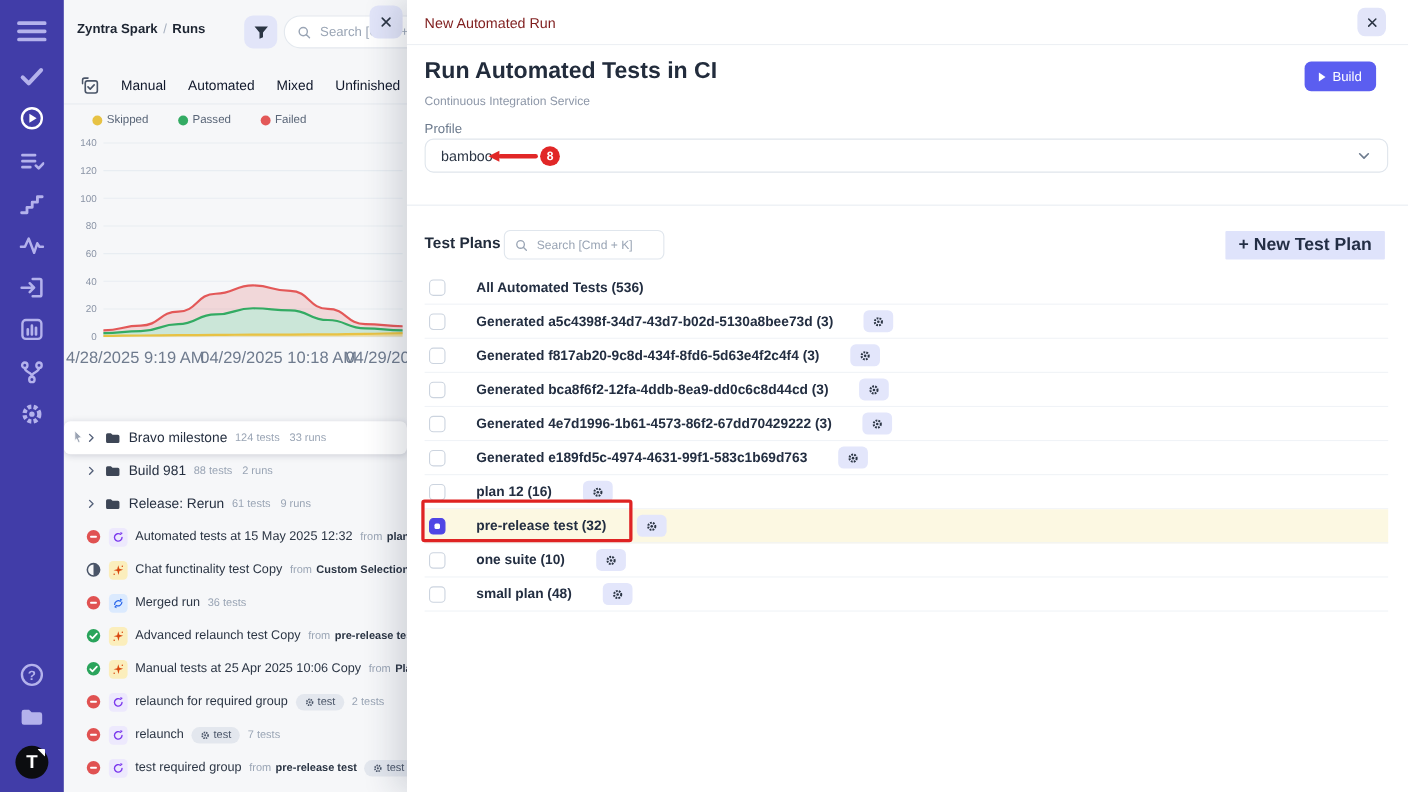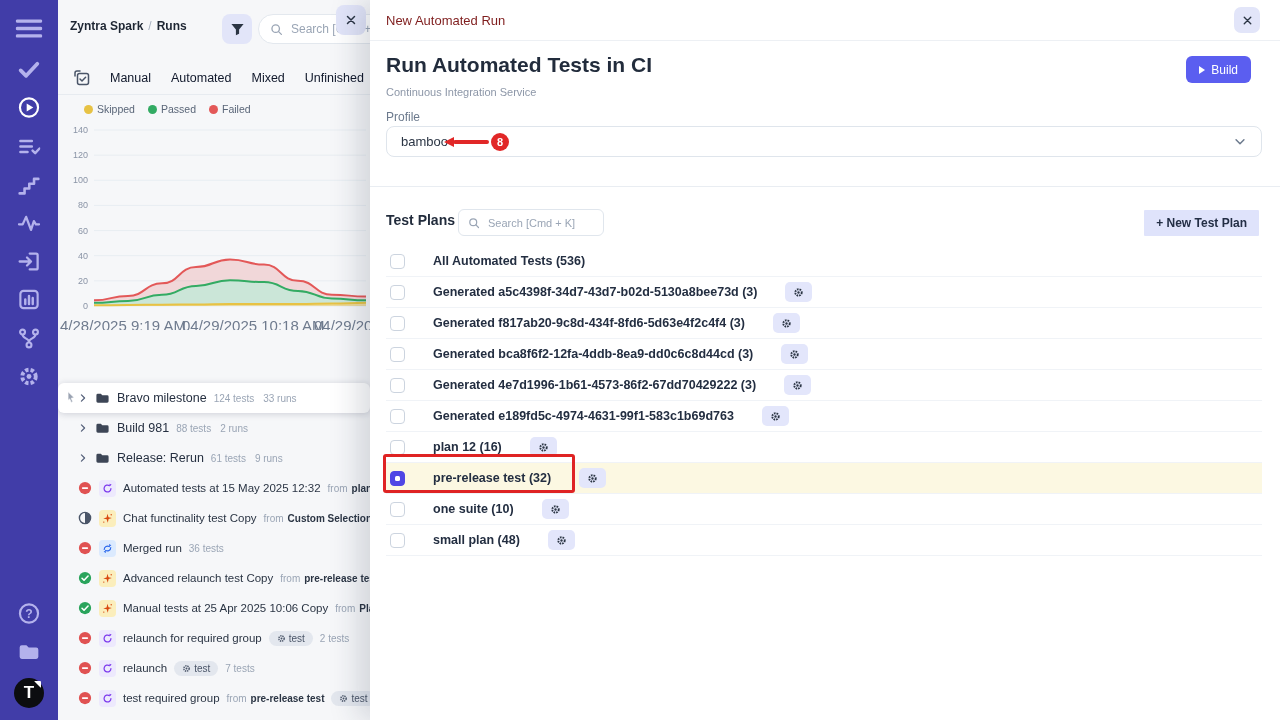--- a/index.html
+++ b/index.html
@@ -25,21 +25,21 @@
   .filter-btn{position:absolute;top:14px;left:164px;width:30px;height:30px}
   .lp-search{position:absolute;top:14px;left:200px;width:176px;height:30px;background:#fff;border:1px solid #e3e8ee;
              border-radius:15px;display:flex;align-items:center;gap:6px;padding:0 11px;box-sizing:border-box}
   .lp-search input{border:0;outline:0;background:transparent;font-size:12px;color:#5d6b80;width:100%;
                    font-family:"Liberation Sans",sans-serif}
   .lp-search input::placeholder{color:#9aa5b5}
   .lp-close{position:absolute;top:5px;left:278px;width:30px;height:30px;z-index:3}
   .tabs{position:absolute;top:62px;left:0;width:312px;height:33px;border-bottom:1px solid #e7ebf0;
         display:flex;align-items:center;gap:20px;padding-left:16px;box-sizing:border-box;font-size:12.5px;color:#0f172a}
   .tab{cursor:pointer;white-space:nowrap}
-  .legend{position:absolute;top:103px;left:26px;display:flex;gap:13px;align-items:center;font-size:10.5px;color:#5a6678}
+  .legend{position:absolute;top:103px;left:26px;display:flex;gap:27px;align-items:center;font-size:10.5px;color:#5a6678}
   .legend .item{display:flex;align-items:center;gap:4px}
   .legend .dot{width:9px;height:9px;border-radius:50%}
   .chartwrap{position:absolute;top:120px;left:0;width:312px;height:196px}
   .xlabels{position:absolute;top:317px;left:0;width:312px;height:13px;font-size:15px;color:#6f7b8e;overflow:hidden}
   .xlabels span{position:absolute;white-space:nowrap;top:0}
 
   
   .runlist{position:absolute;top:383px;left:0;width:312px}
   .runrow{height:30px;display:flex;align-items:center;gap:7px;padding-left:20px;position:relative;white-space:nowrap;cursor:pointer}
   .runrow.elevated{background:#fff;border-radius:6px;box-shadow:0 1px 7px rgba(20,30,60,.18)}
@@ -83,21 +83,21 @@
   .annot-arrow .badge{width:18px;height:18px;border-radius:50%;background:#e12727;color:#fff;font-size:11px;
                       font-weight:700;display:flex;align-items:center;justify-content:center;margin-left:2px}
   .m-div{position:absolute;top:186px;left:0;right:0;border-top:1px solid #e9edf2}
   .tp-title{position:absolute;top:212px;left:16px;font-size:14px;font-weight:700;color:#222c3c}
   .tp-search{position:absolute;top:209px;left:88px;width:146px;height:27px;border:1px solid #e0e6ed;border-radius:6px;
              background:#fff;display:flex;align-items:center;gap:6px;padding:0 9px;box-sizing:border-box}
   .tp-search input{border:0;outline:0;background:transparent;font-size:11px;color:#5d6b80;width:100%;
                    font-family:"Liberation Sans",sans-serif}
   .tp-search input::placeholder{color:#9aa5b5}
   .tp-new{position:absolute;top:210px;right:21px;height:26px;padding:0 12px;background:#dfe3fb;border:0;border-radius:1px;
-          font-size:12px;font-weight:600;color:#232e45;display:flex;align-items:center;cursor:pointer;
+          font-size:16px;font-weight:600;color:#232e45;display:flex;align-items:center;cursor:pointer;
           font-family:"Liberation Sans",sans-serif}
   .planlist{position:absolute;top:246px;left:16px;right:18px}
   .planrow{height:30px;display:flex;align-items:center;gap:28px;padding-left:4px;border-bottom:1px solid #f0f3f7;cursor:pointer}
   .planrow.hl{background:#fcf8e2}
   .cb{width:15px;height:15px;border:1.5px solid #ccd4df;border-radius:4px;background:#fff;box-sizing:border-box;
       flex:0 0 auto;display:flex;align-items:center;justify-content:center;cursor:pointer}
   .cb.checked{background:#4f46e5;border-color:#4f46e5}
   .cb.checked::after{content:"";width:5px;height:5px;background:#fff;border-radius:1.5px;display:block}
   .plabel{font-size:12.5px;font-weight:700;color:#232e41}
   .gearbtn{width:27px;height:20px;background:#e3e6fb;border-radius:5px;color:#2b3544;cursor:pointer}

